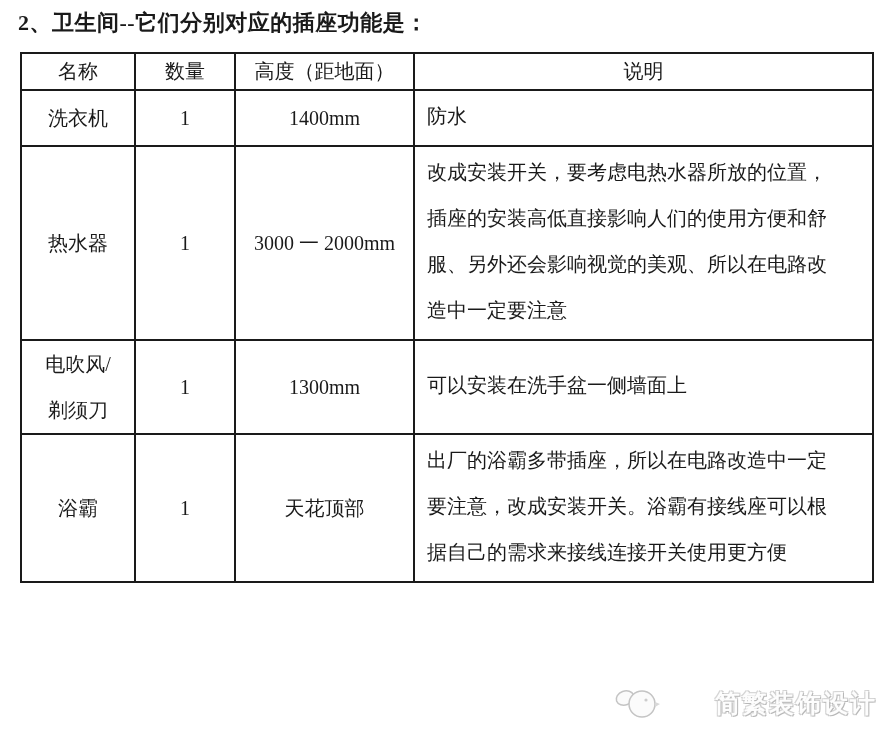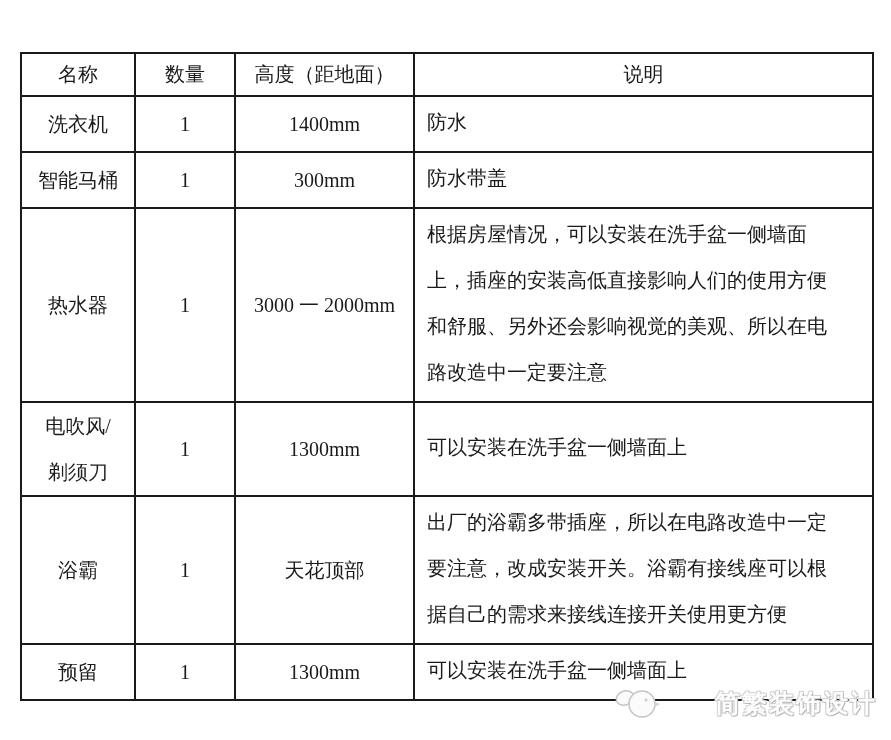--- a/index.html
+++ b/index.html
@@ -34,21 +34,21 @@
   table.spec-table th,
   table.spec-table td {
     border: 2px solid #1a1a1a;
     vertical-align: middle;
     font-weight: normal;
   }
   col.c-name   { width: 114px; }
   col.c-qty    { width: 100px; }
   col.c-height { width: 179px; }
   col.c-desc   { width: 459px; }
-  tr.head-row   { height: 43px; }
+  tr.head-row   { height: 37px; }
   tr.row-h49    { height: 49px; }
   tr.row-h48    { height: 48px; }
   tr.row-h188   { height: 188px; }
   tr.row-h97    { height: 69px; }
   tr.row-h138   { height: 138px; }
   tr.row-h47    { height: 47px; }
   td.cell-center, th.cell-center {
     text-align: center;
     line-height: 46px;
     white-space: nowrap;
@@ -88,20 +88,21 @@
       -1px 1px 0 #cfcfcf;
     white-space: nowrap;
     margin-left: 48px;
   }
 </style>
 </head>
 <body>
 
 <div class="page">
 
+  <div class="doc-title">2、卫生间--它们分别对应的插座功能是：</div>
 
   <table class="spec-table">
     <colgroup>
       <col class="c-name">
         <col class="c-qty">
         <col class="c-height">
         <col class="c-desc">
     </colgroup>
     <tbody>
       <tr class="head-row">
@@ -111,56 +112,44 @@
         <th class="cell-center">说明</th>
       </tr>
 
       <tr class="row-h49">
         <td class="cell-name">洗衣机</td>
         <td class="cell-center">1</td>
         <td class="cell-center">1400mm</td>
         <td class="cell-desc">防水</td>
       </tr>
 
-      <tr class="row-h48">
-        <td class="cell-name">智能马桶</td>
-        <td class="cell-center">1</td>
-        <td class="cell-center">300mm</td>
-        <td class="cell-desc">防水带盖</td>
-      </tr>
 
 
       <tr class="row-h188">
         <td class="cell-name">热水器</td>
         <td class="cell-center">1</td>
         <td class="cell-center">3000 一 2000mm</td>
-        <td class="cell-desc">根据房屋情况，可以安装在洗手盆一侧墙面上，插座的安装高低直接影响人们的使用方便和舒服、另外还会影响视觉的美观、所以在电路改造中一定要注意</td>
+        <td class="cell-desc">改成安装开关，要考虑电热水器所放的位置，插座的安装高低直接影响人们的使用方便和舒服、另外还会影响视觉的美观、所以在电路改造中一定要注意</td>
       </tr>
 
       <tr class="row-h97">
         <td class="cell-name">电吹风/
 剃须刀</td>
         <td class="cell-center">1</td>
         <td class="cell-center">1300mm</td>
         <td class="cell-desc">可以安装在洗手盆一侧墙面上</td>
       </tr>
 
       <tr class="row-h138">
         <td class="cell-name">浴霸</td>
         <td class="cell-center">1</td>
         <td class="cell-center">天花顶部</td>
         <td class="cell-desc">出厂的浴霸多带插座，所以在电路改造中一定要注意，改成安装开关。浴霸有接线座可以根据自己的需求来接线连接开关使用更方便</td>
       </tr>
 
-      <tr class="row-h47">
-        <td class="cell-name">预留</td>
-        <td class="cell-center">1</td>
-        <td class="cell-center">1300mm</td>
-        <td class="cell-desc">可以安装在洗手盆一侧墙面上</td>
-      </tr>
     </tbody>
   </table>
 
   <div class="watermark">
     <span>
       <svg width="48" height="42" viewBox="0 0 48 42">
         <g fill="#fbfbfb" stroke="#c4c4c4" stroke-width="1.5">
           <ellipse cx="12" cy="18" rx="9" ry="7" transform="rotate(-20 12 18)"></ellipse>
           <circle cx="29" cy="24" r="13"></circle>
           <path d="M42 22 L47 24 L42 27 Z" fill="#d8d8d8" stroke="none"></path>

